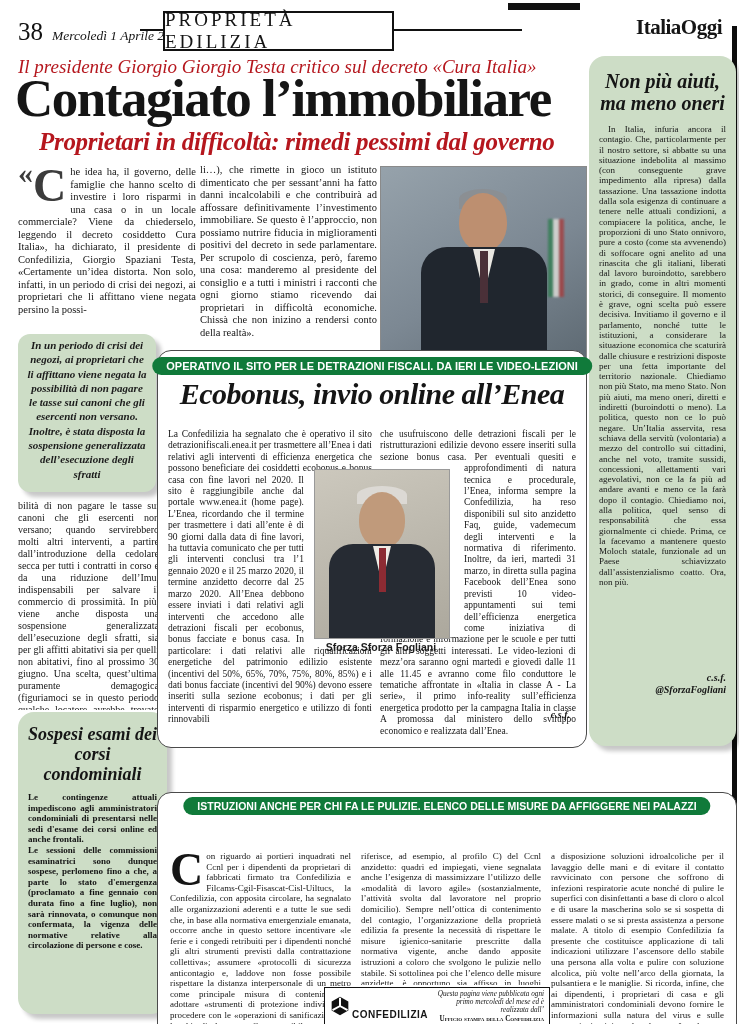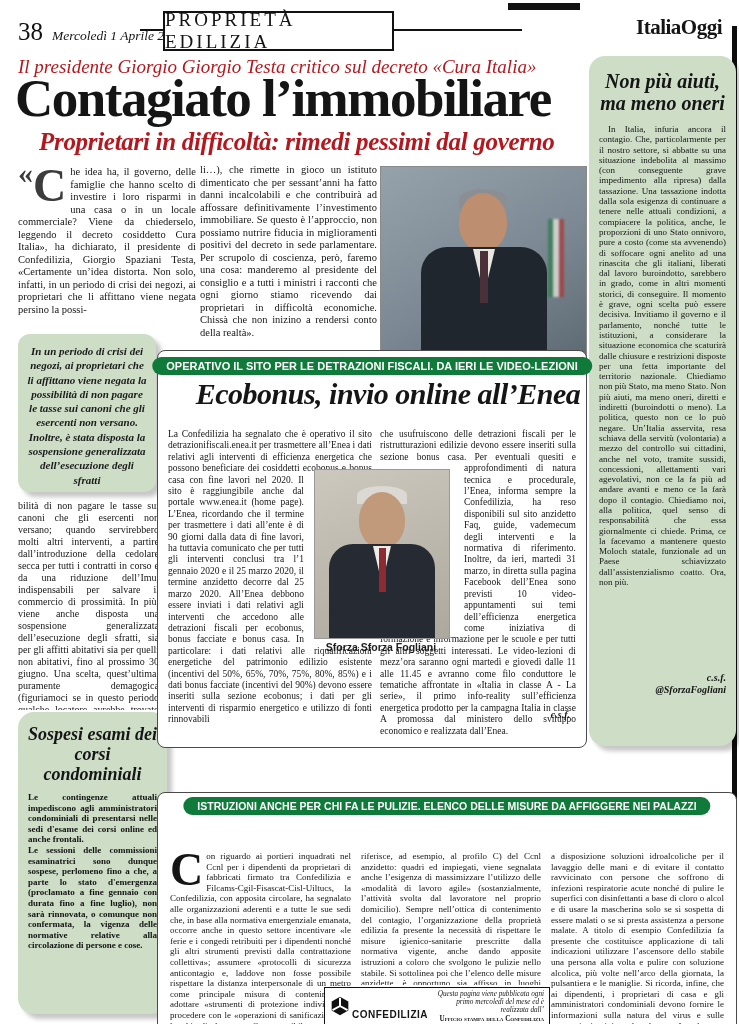--- a/index.html
+++ b/index.html
@@ -36,45 +36,45 @@
         background:linear-gradient(90deg,#2e7d4f 0 33%,#e8e6e0 33% 66%,#a83a3a 66% 100%);}
   .head-main{position:absolute;left:78px;top:26px;width:48px;height:58px;border-radius:50% 50% 46% 46%;background:#bd8f70;}
   .hair-main{position:absolute;left:78px;top:22px;width:48px;height:20px;border-radius:50% 50% 0 0;background:#8b8f93;}
   .suit-main{position:absolute;left:40px;top:80px;width:126px;height:115px;border-radius:26px 26px 0 0;background:#20262e;}
   .shirt-main{position:absolute;left:92px;top:82px;width:22px;height:46px;background:#e9e7e2;clip-path:polygon(0 0,100% 0,50% 100%);}
   .tie-main{position:absolute;left:99px;top:84px;width:8px;height:52px;background:#4a3038;}
   #main-photo-caption{left:380px;top:357px;width:205px;height:22px;background:#cbd7c3;
       font-family:"Liberation Sans",sans-serif;font-weight:bold;font-size:11px;line-height:22px;text-align:center;color:#1c1c1c;}
   
   #pull-quote{left:18px;top:334px;width:138px;height:158px;background:#cdddc6;border-radius:12px;
-              box-shadow:5px 5px 4px rgba(0,0,0,.22);padding:10px 8px;box-sizing:border-box;overflow:hidden;}
+              box-shadow:5px 5px 4px rgba(0,0,0,.22);padding:4px 8px;box-sizing:border-box;overflow:hidden;}
   #pull-quote p{font-size:11px;line-height:14.3px;font-weight:bold;font-style:italic;text-align:center;color:#1b1b1b;}
   #main-col1-cont{left:18px;top:500px;width:141px;height:210px;overflow:hidden;font-size:10px;line-height:12px;}
 
   
   #sospesi-box{left:18px;top:712px;width:149px;height:302px;background:#cdddc6;border-radius:16px;
                box-shadow:5px 5px 4px rgba(0,0,0,.22);padding:12px 10px;box-sizing:border-box;overflow:hidden;}
   #sospesi-title{font-size:18px;line-height:20px;font-weight:bold;font-style:italic;text-align:center;margin-bottom:8px;}
   .sospesi-body{font-size:9px;line-height:10.6px;font-weight:bold;text-align:justify;color:#141414;}
 
   
   #sidebar{left:589px;top:56px;width:147px;height:690px;background:#cdddc6;border-radius:16px;
            box-shadow:5px 5px 4px rgba(0,0,0,.22);padding:14px 10px;box-sizing:border-box;overflow:hidden;}
   #sidebar-title{font-size:20px;line-height:22px;font-weight:bold;font-style:italic;text-align:center;margin-bottom:10px;}
   #sidebar-body{font-size:9px;line-height:10.3px;text-align:justify;text-indent:9px;height:548px;overflow:hidden;}
   .sig{font-size:10px;font-weight:bold;font-style:italic;text-align:right;line-height:12px;}
 
   
   .pill{position:absolute;left:50%;transform:translateX(-50%);background:#107a3a;color:#fff;border-radius:11px;
         font-family:"Liberation Sans",sans-serif;font-weight:bold;white-space:nowrap;padding:3px 14px;}
-  .feature-box{border:1.5px solid #4a4a4a;border-radius:8px;background:#fff;}
+  .feature-box{border:1.5px solid #4a4a4a;border-radius:14px;background:#fff;}
   #eco-box{left:157px;top:350px;width:428px;height:396px;}
   #eco-pill{top:6px;font-size:11px;}
   #eco-headline{position:absolute;top:26px;left:0;width:100%;text-align:center;
-                font-size:30px;font-weight:bold;font-style:italic;letter-spacing:-0.5px;padding-left:16px;}
+                font-size:30px;font-weight:bold;font-style:italic;letter-spacing:-0.5px;}
   .eco-col{position:absolute;top:78px;height:308px;overflow:hidden;font-size:9.5px;line-height:11.4px;text-align:justify;}
   #eco-col1{left:10px;width:204px;}
   #eco-col2{left:222px;width:196px;}
   .spacer-r{float:right;width:64px;height:170px;margin-left:4px;}
   .spacer-l{float:left;width:80px;height:170px;margin-right:4px;}
   #eco-photo{position:absolute;left:156px;top:118px;width:134px;height:168px;border:1px solid #999;
              background:linear-gradient(160deg,#ccc8bd 0%,#b3af a4 60%,#a8a49a 100%);
              background:linear-gradient(160deg,#ccc8bd 0%,#aca89d 100%);overflow:hidden;}
   .head-eco{position:absolute;left:44px;top:22px;width:46px;height:56px;border-radius:50% 50% 46% 46%;background:#c09a7b;}
   .hair-eco{position:absolute;left:42px;top:16px;width:50px;height:18px;border-radius:50% 50% 0 0;background:#dcd9d4;}

